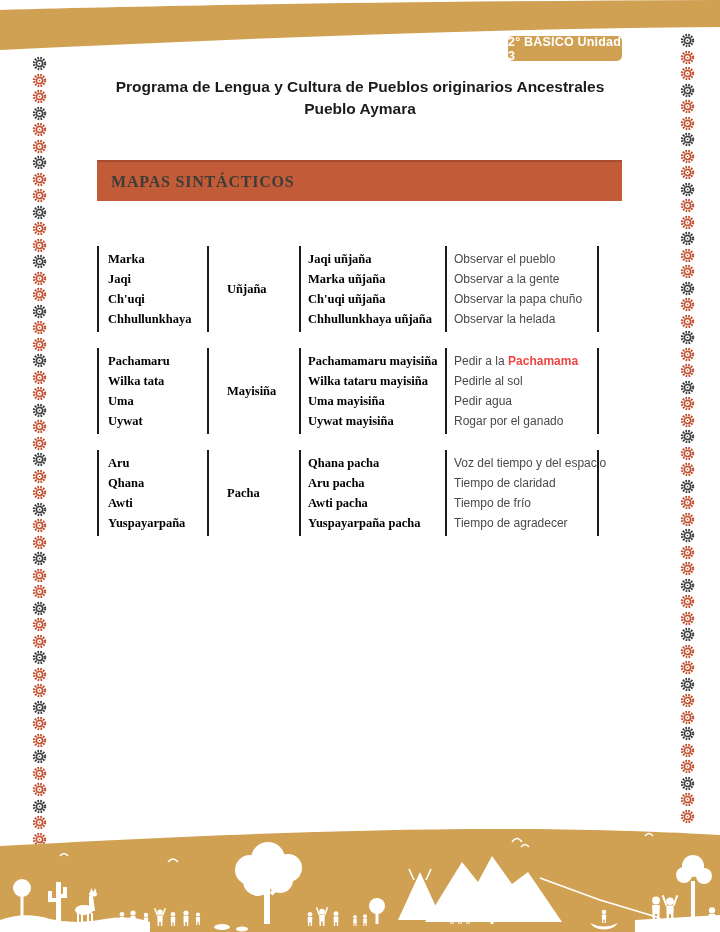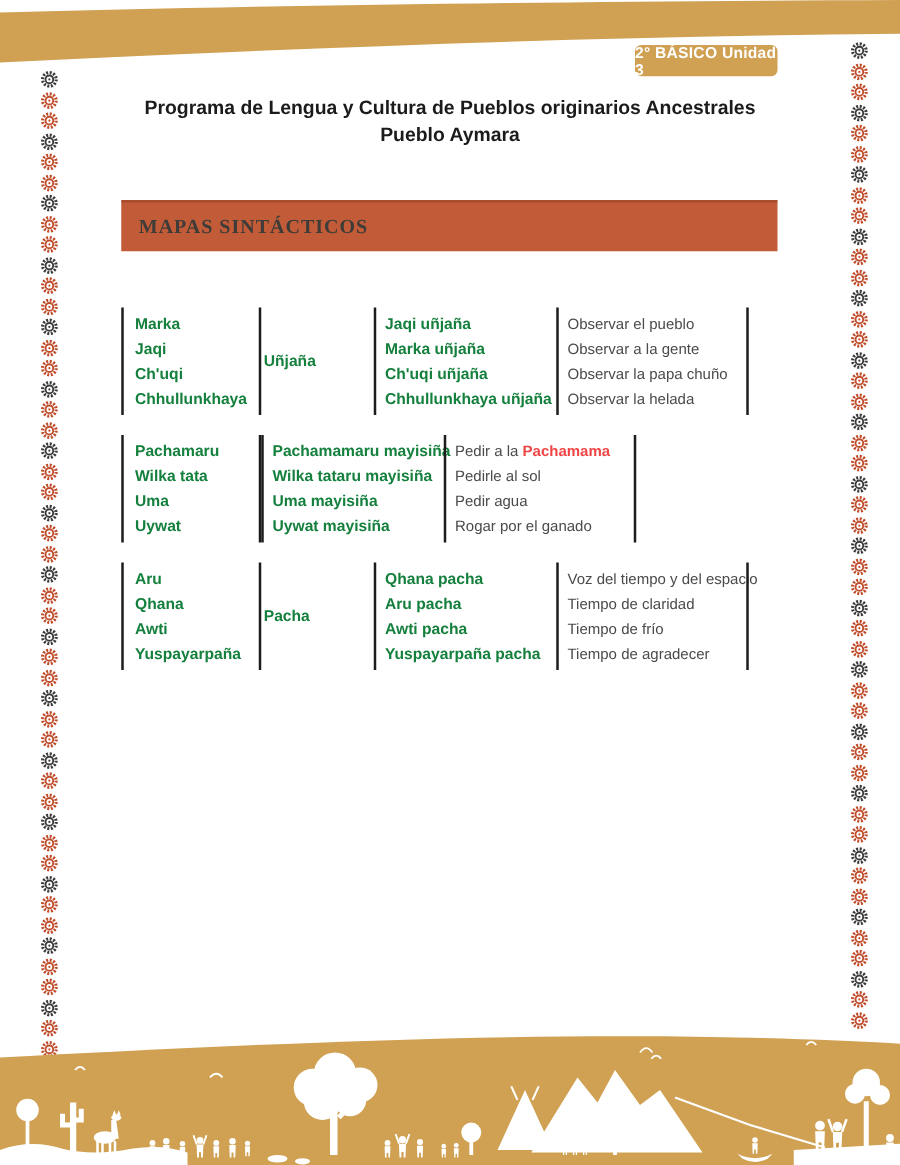--- a/index.html
+++ b/index.html
@@ -44,25 +44,25 @@
   }
   
   .map-group {
     position: absolute; left: 97px; width: 514px; height: 86px;
     display: flex; align-items: stretch;
   }
   .g1 { top: 246px; } .g2 { top: 348px; } .g3 { top: 450px; }
   .vrule { width: 2px; background: #1c1c1c; }
   .col { display: flex; flex-direction: column; justify-content: center; }
   .col-words     { width: 106px; padding-left: 7px; margin-left: 2px; }
-  .col-connector { width: 90px;  padding-left: 2px; }
+  .col-connector { width: 90px;  padding-left: 18px; }
   .col-phrases   { width: 144px; padding-left: 7px; }
   .col-trans     { width: 150px; padding-left: 7px; }
   .cell { line-height: 20px; font-size: 12.5px; white-space: nowrap; }
-  .bold { font-weight: bold; color: #15803d; }
+  .bold { font-weight: bold; color: #000000; font-family: Liberation Serif, serif; }
   .trans { font-weight: normal; color: var(--translation-text, #4a4a4a); font-size: 12px; }
   .trans b { color: #ef4444; }
   
   .footer-art { position: absolute; left: 0; bottom: 0; }
 </style>
 </head>
 <body>
 
 <div class="page">
 
@@ -597,20 +597,23 @@
 
   <div class="map-group g2">
     <div class="vrule"></div>
     <div class="col col-words">
       <div class="cell bold">Pachamaru</div>
       <div class="cell bold">Wilka tata</div>
       <div class="cell bold">Uma</div>
       <div class="cell bold">Uywat</div>
     </div>
     <div class="vrule"></div>
+    <div class="col col-connector">
+      <div class="cell bold">Mayisiña</div>
+    </div>
     <div class="vrule"></div>
     <div class="col col-phrases">
       <div class="cell bold">Pachamamaru mayisiña</div>
       <div class="cell bold">Wilka tataru mayisiña</div>
       <div class="cell bold">Uma mayisiña</div>
       <div class="cell bold">Uywat mayisiña</div>
     </div>
     <div class="vrule"></div>
     <div class="col col-trans">
       <div class="cell trans"><span>Pedir a la </span><b>Pachamama</b></div>

